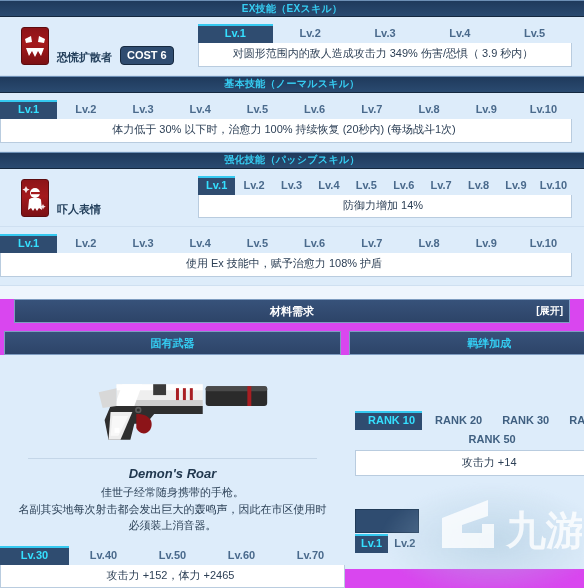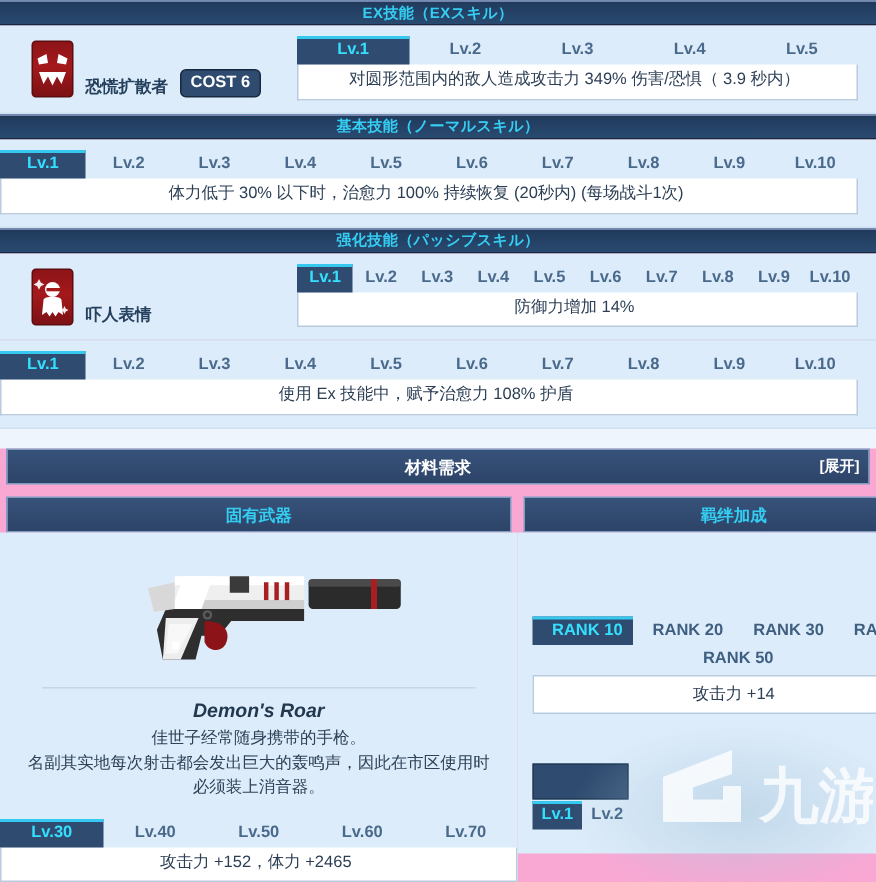--- a/index.html
+++ b/index.html
@@ -5,21 +5,21 @@
   html,body{margin:0;padding:0;}
   body{
     width:584px;height:588px;
     background:#dfedfa;
     font-family:"Liberation Sans","DejaVu Sans",sans-serif;
     font-size:11px;
     color:#24405c;
     overflow:hidden;
     position:relative;
   }
-  .page{width:584px;height:588px;position:relative;background:#f9a8d4;}
+  .page{width:584px;height:588px;position:relative;background:#d946ef;}
 
   
   .sect-title{
     height:15px;
     background:linear-gradient(#1f3a5c,#2a4a70);
     border-top:1px solid #6d8fb5;
     border-bottom:1px solid #14283f;
     color:#36cdf2;
     font-size:10px;
     font-weight:bold;
@@ -97,21 +97,21 @@
     font-size:11px;
     color:#2c3f55;
     padding:4px 4px 5px 0;
     line-height:1.25;
   }
 
   
   .mat-gap{height:13px;background:#eef5fd;}
   .mat-bar{
     height:22px;
-    margin:0 4px;
+    margin:0 14px;
     background:linear-gradient(#37527a,#2d4468);
     border:1px solid #7e9cc0;
     display:flex;align-items:center;
     position:relative;
     color:#ffffff;font-weight:bold;font-size:11px;
   }
   .mat-bar .mt-title{flex:1;text-align:center;}
   .mat-bar .mt-toggle{
     position:absolute;right:6px;top:50%;transform:translateY(-50%);
     color:#ffffff;font-size:10px;font-weight:bold;

